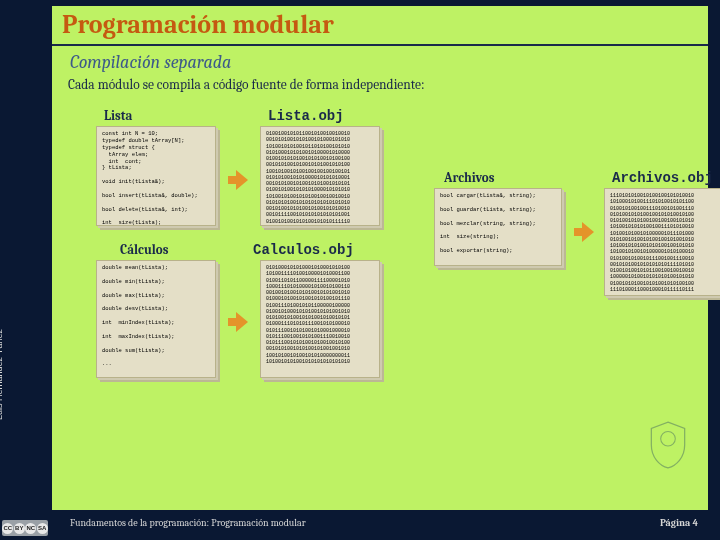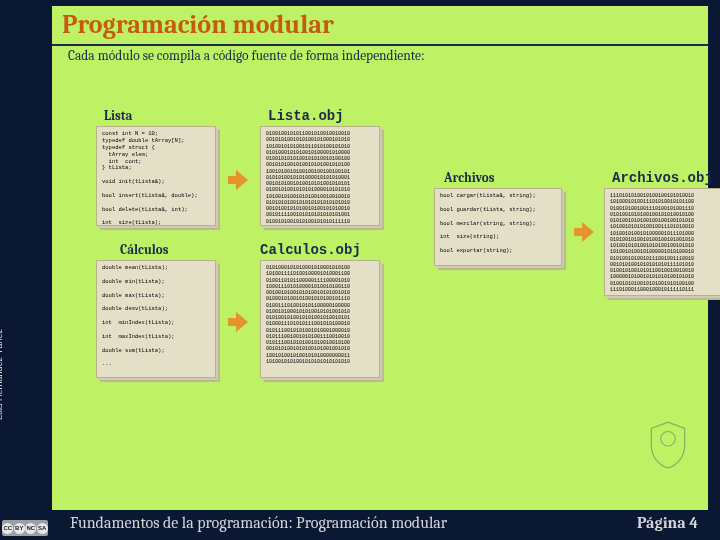--- a/index.html
+++ b/index.html
@@ -94,21 +94,21 @@
     color: #d6d6d6;
     font-family: Arial, sans-serif;
   }
   .footer {
     position: absolute;
     left: 28px; right: 12px; bottom: 6px;
     height: 22px;
     display: flex;
     align-items: center;
     justify-content: space-between;
-    font-size: 16px;
+    font-size: 10px;
     color: #d6d6d6;
     font-family: "Cambria", "Georgia", serif;
   }
   .footer .ftext { padding-left: 42px; }
   .footer .pnum { padding-right: 10px; font-weight: bold; }
   .cc {
     position: absolute;
     left: 2px; bottom: 4px;
     width: 46px; height: 16px;
     background: #9aa0a6;
@@ -131,20 +131,21 @@
     width: 44px; height: 50px;
     opacity: 0.35;
   }
   .shield svg { width: 100%; height: 100%; }
 </style>
 </head>
 <body>
 
 <div class="content">
   <div class="title">Programación modular</div>
+  <div class="subtitle">Compilación separada</div>
   <div class="lead">Cada módulo se compila a código fuente de forma independiente:</div>
 
   <div class="grid">
 
     <div class="label" style="left:8px; top:0;">Lista</div>
     <div class="codebox" style="left:0; top:18px; width:120px; height:100px;">const int N = 10;
 typedef double tArray[N];
 typedef struct {
   tArray elem;
   int  cont;
@@ -192,21 +193,21 @@
 int  minIndex(tLista);
 
 int  maxIndex(tLista);
 
 double sum(tLista);
 
 ...</div>
 
     <div class="arrow" style="left:132px; top:202px;"></div>
 
-    <div class="label mono" style="left:164px; top:134px;">Calculos.obj</div>
+    <div class="label mono" style="left:157px; top:134px;">Calculos.obj</div>
     <div class="binbox" style="left:164px; top:152px; width:120px; height:118px;">0101000101010001010001010100
 1010011110100100001010001100
 0100110101100000111100001010
 1000111010100001010010100110
 0010010100101010010101001010
 0100010100101001010100101110
 0100111010010101100000100000
 0100101000101010010101001010
 0101001010010101001010010101
 0100011101010111001010100010

